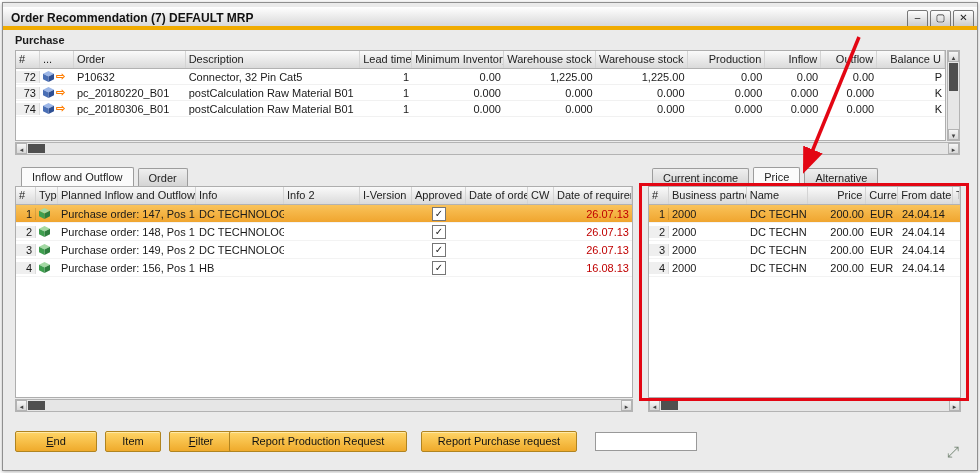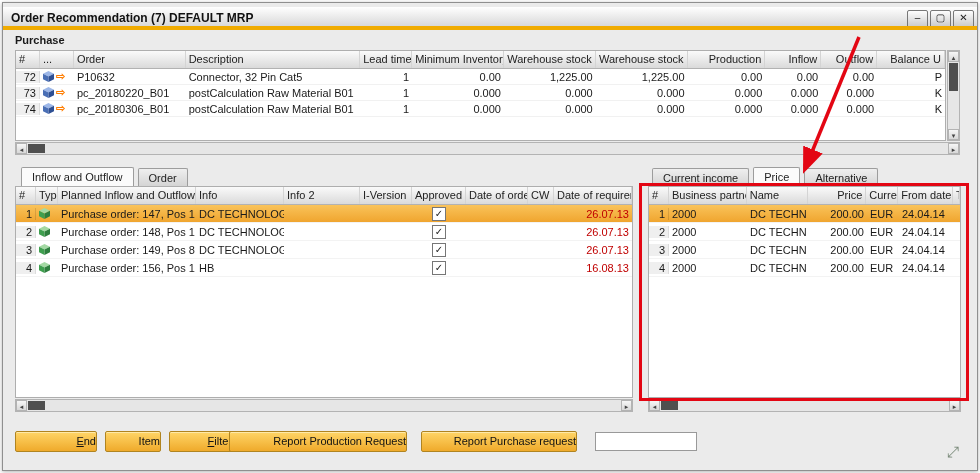--- a/index.html
+++ b/index.html
@@ -57,21 +57,21 @@
   #hs-price{left:645px;top:396px;width:313px;}
   #vs-top{left:944px;top:47px;height:91px;}
   .sb-btn{position:absolute;width:11px;height:11px;font-size:7px;line-height:11px;text-align:center;color:#444;
           background:linear-gradient(#f6f6f6,#d8d8d8);border:1px solid #b3b3b3;box-sizing:border-box;top:0;}
   .sb-left{left:0;}.sb-right{right:0;}
   .sb-up{top:0;left:0;width:11px;}.sb-down{bottom:0;top:auto;left:0;width:11px;}
   .sb-thumb-h{position:absolute;left:12px;top:1px;width:17px;height:9px;background:#4f4f4f;}
   .sb-thumb-v{position:absolute;left:1px;top:12px;width:9px;height:28px;background:#4f4f4f;}
   
   .btn{position:absolute;top:428px;height:21px;background:linear-gradient(#ffd567,#efaa2b);border:1px solid #b08420;
-       border-radius:2px;text-align:right;line-height:19px;box-sizing:border-box;box-shadow:inset 0 1px 0 #ffe9a8;color:#111;}
+       border-radius:2px;text-align:center;line-height:19px;box-sizing:border-box;box-shadow:inset 0 1px 0 #ffe9a8;color:#111;}
   #btn-end{left:12px;width:82px;}
   #btn-mode{left:102px;width:56px;}
   #btn-filter{left:166px;width:64px;}
   #btn-rpr{left:226px;width:178px;}
   #btn-rpq{left:418px;width:156px;}
   .u{text-decoration:underline;}
   .field{position:absolute;left:592px;top:429px;width:102px;height:19px;border:1px solid #999;
          background:#fff;font-size:11px;padding:0 3px;box-sizing:border-box;font-family:"Liberation Sans",sans-serif;}
   .grip{position:absolute;left:940px;top:439px;width:20px;height:20px;color:#7a8a7a;font-size:15px;line-height:20px;text-align:center;}
   
@@ -261,21 +261,21 @@
 
     <div class="tr2">
       <div class="td f0 r rownum">3</div>
       <div class="td f1">
           <span class="cube"><svg width="11" height="11" viewBox="0 0 10 10">
               <polygon points="5,0 10,2.5 5,5 0,2.5" fill="#a4d9a4"></polygon>
               <polygon points="0,2.5 5,5 5,10 0,7.5" fill="#3f9f4f"></polygon>
               <polygon points="10,2.5 5,5 5,10 10,7.5" fill="#2e7f3e"></polygon>
             </svg></span>
         </div>
-      <div class="td f2">Purchase order: 149, Pos 8</div>
+      <div class="td f2">Purchase order: 149, Pos 2</div>
       <div class="td f3">
           <span>DC TECHNOLOG</span>
         </div>
       <div class="td f4"></div>
       <div class="td f5"></div>
       <div class="td f6">
           <span class="cb">✓</span>
         </div>
       <div class="td f7"></div>
       <div class="td f8"></div>

